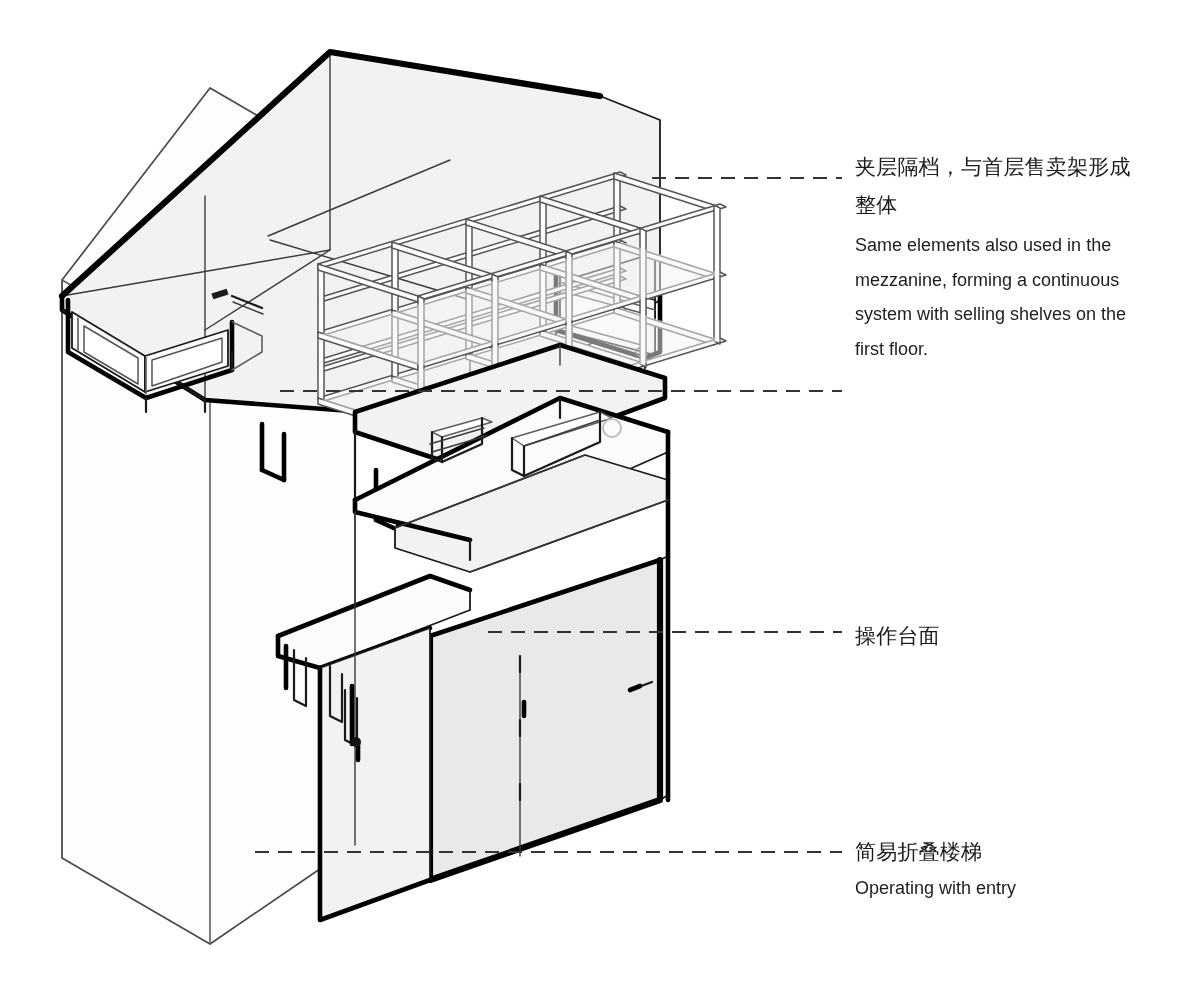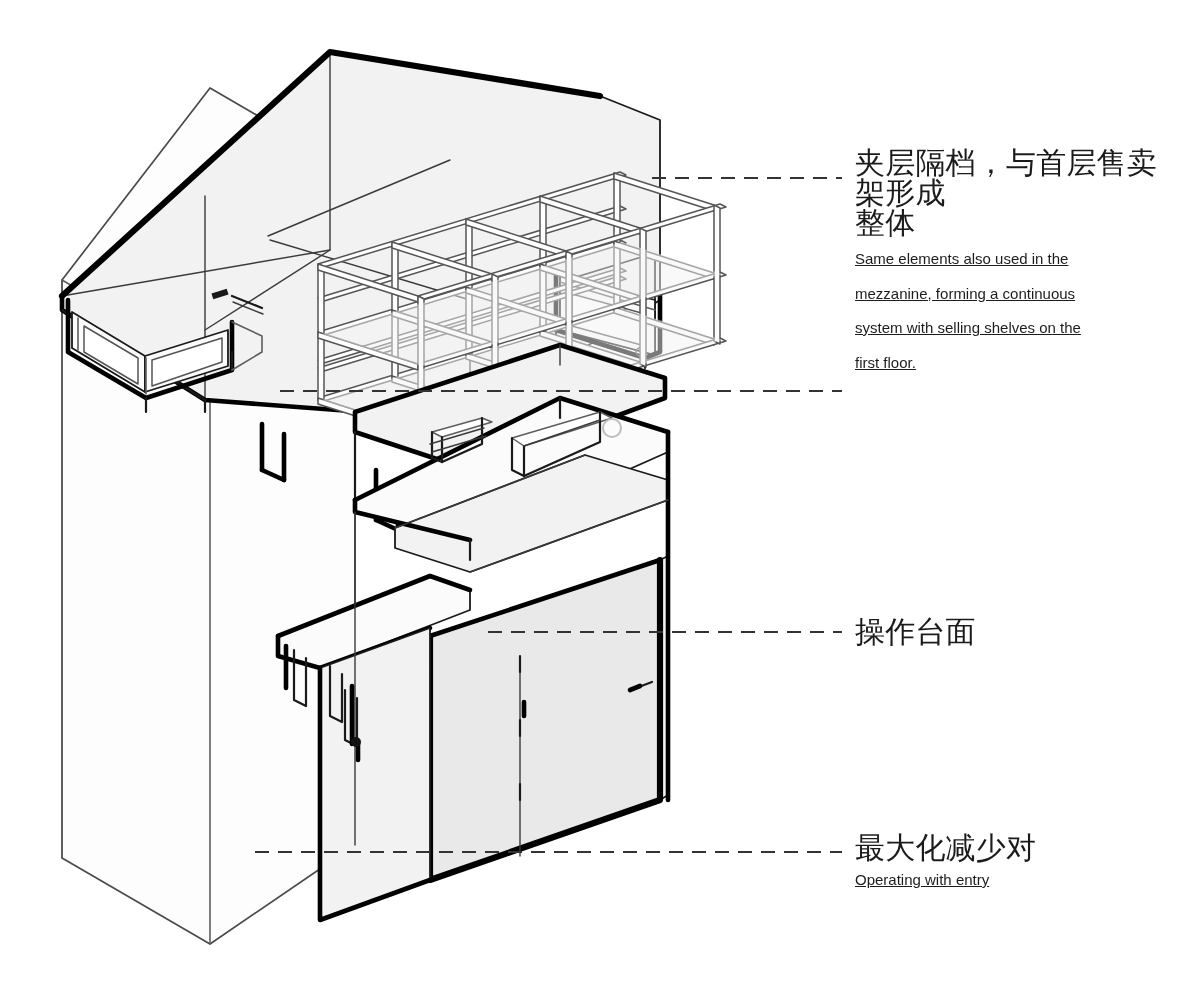--- a/index.html
+++ b/index.html
@@ -25,35 +25,34 @@
     top: 0;
     width: 1200px;
     height: 994px;
   }
   
   .callout {
     position: absolute;
     width: 330px;
   }
   .cn {
-    font-size: 30px;
-    line-height: 30px;
+    font-size: 21px;
+    line-height: 38px;
     color: #1b1b1b;
     font-family: "DejaVu Sans", "Liberation Sans", sans-serif;
     letter-spacing: 0.2px;
     white-space: pre-wrap;
   }
   .en {
-    font-size: 15px;
+    font-size: 18px;
     line-height: 34.5px;
     color: #1d1d1d;
     font-family: "Liberation Sans", "DejaVu Sans", sans-serif;
     margin-top: 4px;
     white-space: pre-wrap;
-    text-decoration: underline;
   }
   .en.tight { margin-top: 2px; line-height: 30px; }
   #c1 { left: 855px; top: 148px; }
   #c2 { left: 855px; top: 376px; }
   #c3 { left: 855px; top: 617px; }
   #c4 { left: 855px; top: 833px; }
 </style>
 </head>
 <body>
 
@@ -286,17 +285,17 @@
   </div>
 
   <div class="callout" id="c2">
   </div>
 
   <div class="callout" id="c3">
     <div class="cn">操作台面</div>
   </div>
 
   <div class="callout" id="c4">
-    <div class="cn">最大化减少对</div>
+    <div class="cn">简易折叠楼梯</div>
     <div class="en tight">Operating with entry</div>
   </div>
 
 </div>
 
 </body></html>

